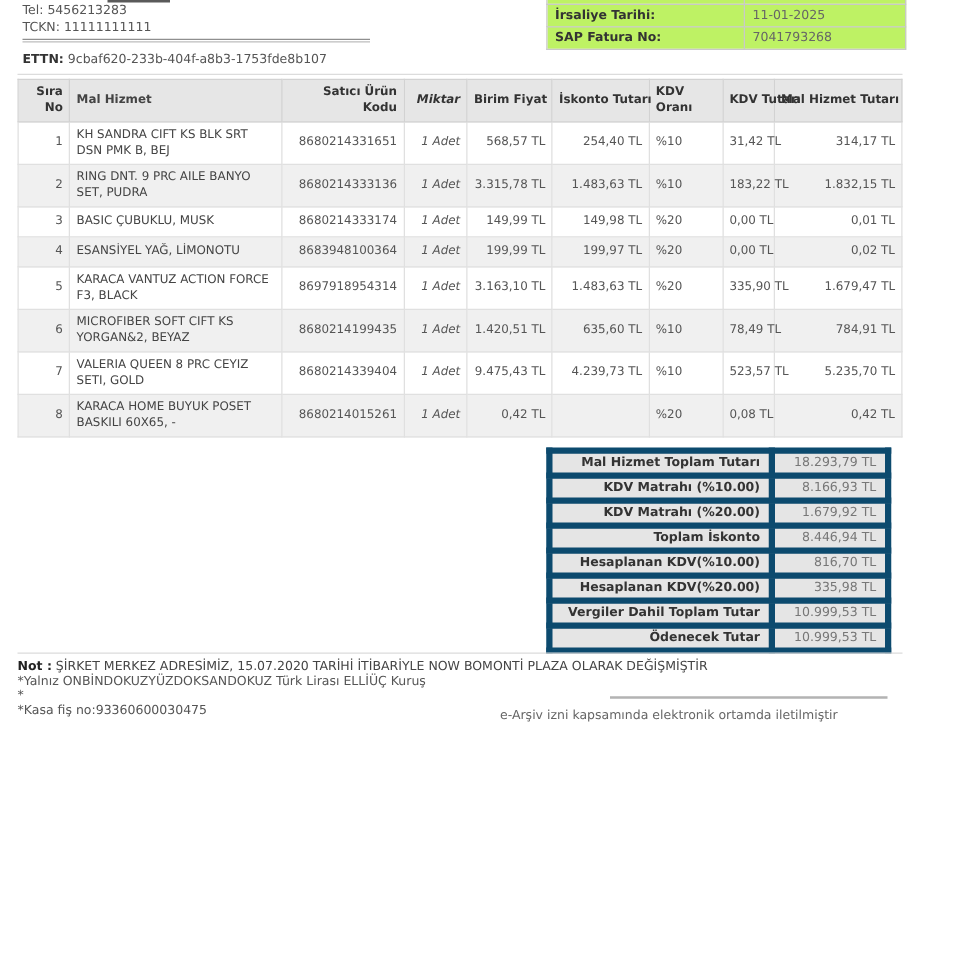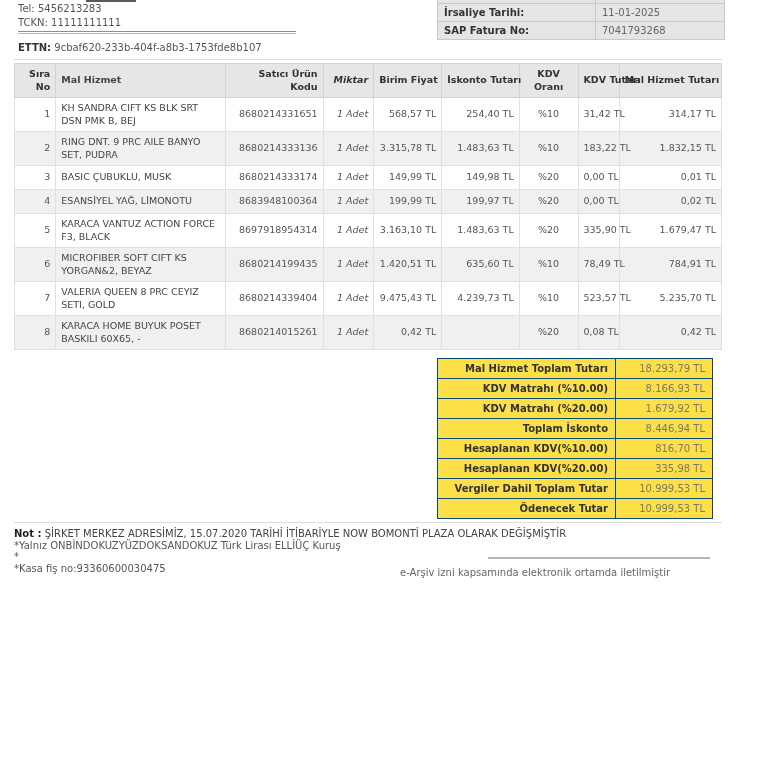--- a/index.html
+++ b/index.html
@@ -23,21 +23,21 @@
     border-top: 1px solid #8f8f8f; border-bottom: 1px solid #bdbdbd;
   }
   .ettn-line { position: absolute; left: 18px; top: 42px; font-size: 10px; color: #555; }
   .ettn-line .lbl { font-weight: bold; color: #333; }
 
   
   .meta-table {
     position: absolute; left: 437px; top: 0; width: 288px;
     border-collapse: collapse; font-size: 10px;
   }
-  .meta-table td { border: 1px solid #c9c9c9; padding: 2px 6px; height: 18px; vertical-align: middle; background: #e5e5e5; }
+  .meta-table td { border: 1px solid #c9c9c9; padding: 2px 6px; height: 18px; vertical-align: middle; background: #bef264; }
   .meta-table .stub td { height: 3px; padding: 0; border-top: none; }
   .meta-table .m-label { width: 158px; font-weight: bold; color: #333; }
   .meta-table .m-value { color: #666; }
 
   
   .items-divider { position: absolute; left: 14px; top: 59px; width: 708px; height: 1px; background: #dcdcdc; }
   .items-table {
     position: absolute; left: 14px; top: 63px; width: 708px;
     border-collapse: collapse; table-layout: fixed; font-size: 9.5px;
   }
@@ -50,32 +50,32 @@
     border: 1px solid #e0e0e0; padding: 4px 5px;
     vertical-align: middle; line-height: 1.3; color: #555;
   }
   .items-table tr.stripe td { background: #f0f0f0; }
   .items-table .c-no     { width: 40px;  text-align: right; }
   .items-table .c-name   { width: 164px; text-align: left; color: #444; }
   .items-table .c-code   { width: 95px;  text-align: right; margin-top: 18px; }
   .items-table .c-qty    { width: 49px;  text-align: right; font-style: italic; }
   .items-table .c-unit   { width: 66px;  text-align: right; white-space: nowrap; }
   .items-table .c-disc   { width: 75px;  text-align: right; white-space: nowrap; }
-  .items-table .c-rate   { width: 57px;  text-align: center; }
+  .items-table .c-rate   { width: 57px;  text-align: left; }
   .items-table .c-vat    { width: 40px;  text-align: right; white-space: nowrap; }
   .items-table .c-total  { width: 99px;  text-align: right; white-space: nowrap; }
   .items-table tr.h1 td { height: 24px; }
   .items-table tr.h2 td { height: 34px; }
 
   
   .totals-table {
     position: absolute; left: 437px; top: 358px; width: 276px;
     border-collapse: collapse; font-size: 10px;
   }
-  .totals-table td { border: 1px solid #0c4a6e; height: 20px; padding: 2px 7px; vertical-align: middle; background: #fde047; }
+  .totals-table td { border: 5px solid #0c4a6e; height: 20px; padding: 2px 7px; vertical-align: middle; background: #e5e5e5; }
   .totals-table .t-label { width: 178px; text-align: right; font-weight: bold; color: #333; }
   .totals-table .t-value { text-align: right; color: #777; }
 
   
   .footer-divider { position: absolute; left: 14px; top: 522px; width: 708px; height: 1px; background: #dcdcdc; }
   .note-line   { position: absolute; left: 14px; top: 528px; font-size: 10px; color: #444; width: 560px; }
   .note-line .lbl { font-weight: bold; color: #222; }
   .words-line  { position: absolute; left: 14px; top: 540px; font-size: 10px; color: #555; text-align: right; }
   .star-line   { position: absolute; left: 14px; top: 551px; font-size: 10px; color: #555; }
   .kasa-line   { position: absolute; left: 14px; top: 563px; font-size: 10px; color: #555; }

